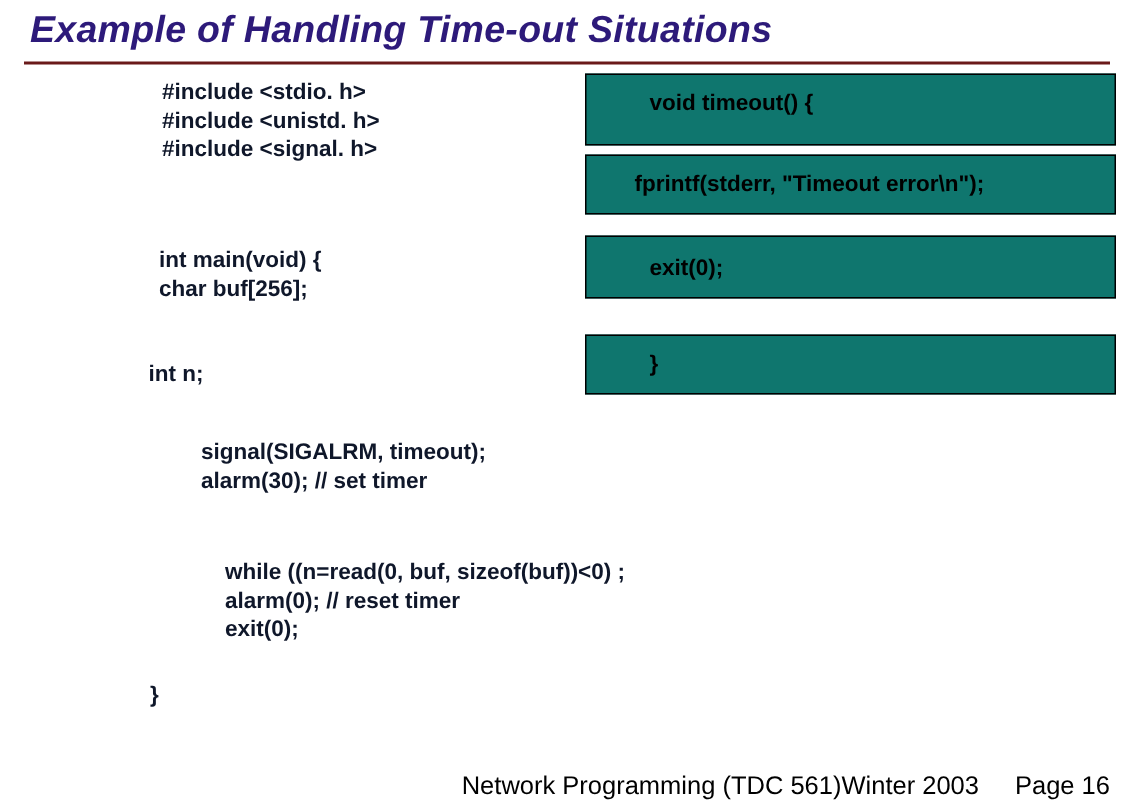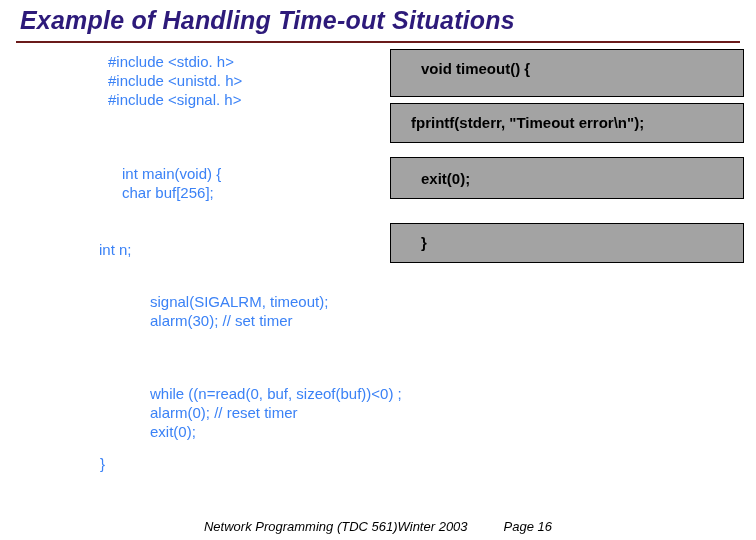--- a/index.html
+++ b/index.html
@@ -27,64 +27,63 @@
     margin: 6px 16px 0 16px;
   }
   .content {
     position: relative;
     width: 100%;
     height: 460px;
   }
   .code-block {
     position: absolute;
     font-family: Arial, Helvetica, sans-serif;
-    font-weight: normal;
+    font-weight: bold;
     font-size: 15px;
-    color: #3b82f6;
+    color: #0f172a;
     line-height: 1.25;
     white-space: pre;
   }
   .includes { left: 108px; top: 10px; }
-  .main-decl { left: 122px; top: 122px; }
+  .main-decl { left: 106px; top: 122px; }
   .int-n { left: 99px; top: 198px; }
-  .signal-block { left: 150px; top: 250px; }
-  .while-block { left: 150px; top: 342px; }
+  .signal-block { left: 134px; top: 250px; }
+  .while-block { left: 150px; top: 330px; }
   .closing-brace { left: 100px; top: 412px; }
   .box {
     position: absolute;
     border: 1.5px solid #000;
-    background: #a3a3a3;
-    padding: 4px 8px;
+    background: #0f766e;
+    padding: 4px 20px;
   }
   .box-timeout { left: 390px; top: 6px; width: 354px; height: 48px; }
   .box-fprintf { left: 390px; top: 60px; width: 354px; height: 40px; }
   .box-exit    { left: 390px; top: 114px; width: 354px; height: 42px; }
   .box-close   { left: 390px; top: 180px; width: 354px; height: 40px; }
   .box-inner {
     font-family: Arial, Helvetica, sans-serif;
     font-weight: bold;
     font-size: 15px;
     white-space: pre;
   }
   .bt-inner { padding-left: 22px; padding-top: 6px; }
   .bf-inner { padding-left: 12px; padding-top: 6px; }
   .be-inner { padding-left: 22px; padding-top: 8px; }
   .bc-inner { padding-left: 22px; padding-top: 6px; }
   .footer {
     position: absolute;
     left: 0; right: 0; bottom: 6px;
     display: flex;
-    justify-content: center;
+    justify-content: flex-end;
     align-items: baseline;
     padding: 0 16px;
-    font-size: 13px;
+    font-size: 17px;
     color: #000;
-    font-style: italic;
   }
-  .footer-right { display: flex; gap: 36px; }
+  .footer-right { display: flex; gap: 24px; }
 </style>
 </head>
 <body>
 
 <div class="title-area">
   <div class="title">Example of Handling Time-out Situations</div>
 </div>
 <hr class="divider">
 
 <div class="content">

